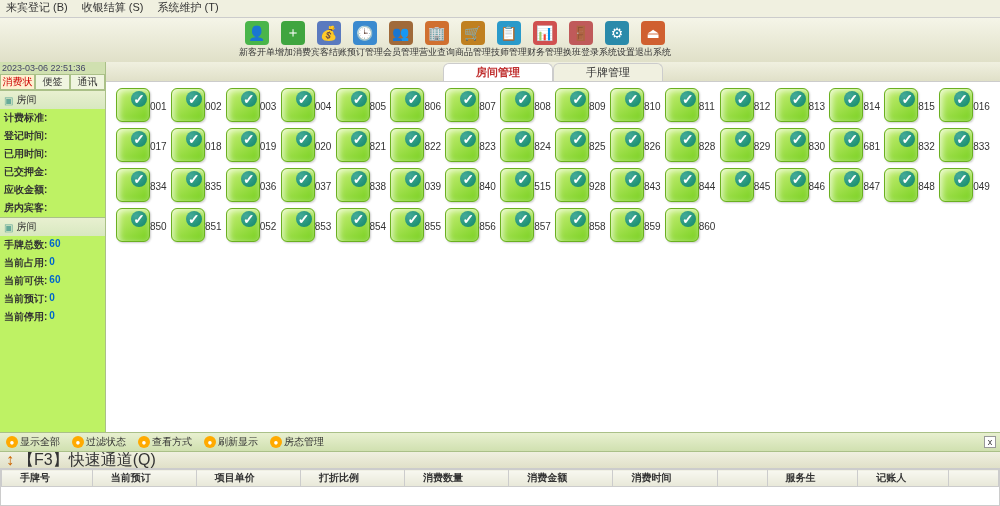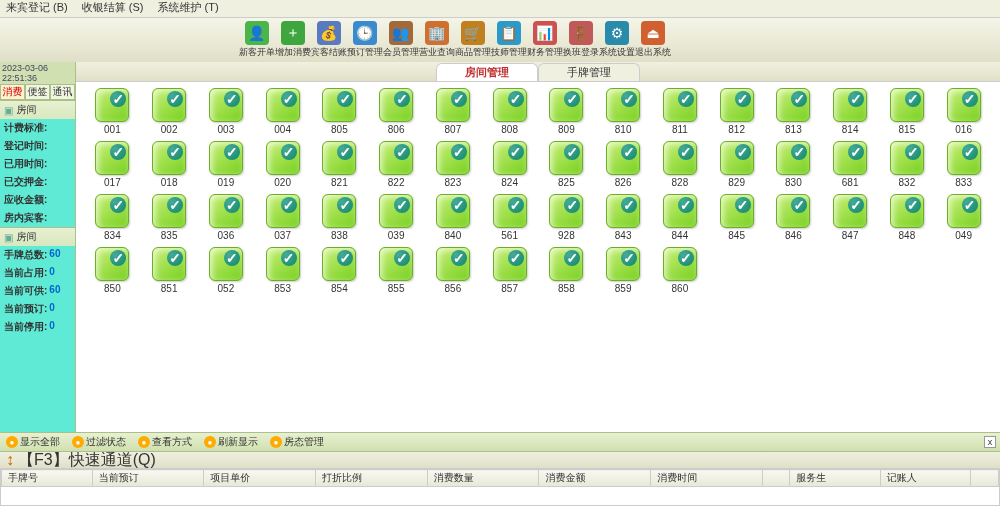--- a/index.html
+++ b/index.html
@@ -10,59 +10,59 @@
 .menubar span { color: #333; cursor: pointer; }
 
 
 .toolbar { height: 44px; background: linear-gradient(#f5f5e8,#e0e0c8); display: flex; align-items: center; padding-left: 240px; gap: 2px; }
 .tb-btn { display: flex; flex-direction: column; align-items: center; width: 34px; cursor: pointer; }
 .tb-icon { width: 24px; height: 24px; border-radius: 4px; display: flex; align-items: center; justify-content: center; font-size: 14px; color: #fff; }
 .tb-label { font-size: 9px; color: #333; margin-top: 1px; white-space: nowrap; }
 
 
 .content { display: flex; height: 370px; }
-.sidebar { width: 76px; background: #5eead4; border-right: 1px solid #aac088; display: flex; flex-direction: column; }
+.sidebar { width: 106px; background: #bef264; border-right: 1px solid #aac088; display: flex; flex-direction: column; }
 .timestamp { background: #d0e0b0; font-size: 9px; padding: 1px 2px; color: #446; }
 .side-tabs { display: flex; height: 16px; font-size: 10px; }
 .side-tab { flex: 1; text-align: center; border: 1px solid #aac088; background: #f0f5e0; cursor: pointer; line-height: 14px; }
 .side-tab.active { background: #fff0d0; color: #c00; }
 .side-section { border-top: 1px solid #aac088; }
 .side-section-hdr { background: linear-gradient(#e8f0d0,#d8e8c0); padding: 2px 4px; font-size: 10px; display: flex; align-items: center; gap: 3px; }
 .side-section-hdr::before { content: "▣"; color: #6a9; font-size: 10px; }
 .side-field { padding: 2px 4px; font-size: 10px; display: flex; font-weight: bold; }
 .side-field .lbl { color: #333; }
 .side-field .val { color: #06c; margin-left: 2px; }
 
 
 .main { flex: 1; background: #fff; display: flex; flex-direction: column; overflow: hidden; }
 .main-tabs { height: 20px; display: flex; justify-content: center; align-items: flex-end; background: linear-gradient(#f0f0e0,#e0e0c8); border-bottom: 1px solid #ccc; gap: 0; }
-.main-tab { width: 102px; height: 18px; border: 1px solid #ccc; border-bottom: none; border-radius: 6px 6px 0 0; text-align: center; line-height: 16px; font-size: 11px; background: #f0f0e0; cursor: pointer; }
+.main-tab { width: 110px; height: 18px; border: 1px solid #ccc; border-bottom: none; border-radius: 6px 6px 0 0; text-align: center; line-height: 16px; font-size: 11px; background: #f0f0e0; cursor: pointer; }
 .main-tab.active { background: #fff; color: #c03030; font-weight: bold; }
 
 .rooms { flex: 1; padding: 6px 10px; overflow: auto; }
 .room-grid { display: grid; grid-template-columns: repeat(16, 1fr); gap: 6px 4px; }
-.room { display: flex; flex-direction: column; align-items: center; cursor: pointer; }
+.room { display: flex; flex-direction: row; align-items: center; cursor: pointer; }
 .room-icon { width: 34px; height: 34px; border-radius: 6px; background: linear-gradient(145deg,#c8f078,#78d020); border: 1px solid #6ab020; box-shadow: inset 2px 2px 6px rgba(255,255,255,0.7), 1px 1px 2px rgba(0,0,0,0.2); display: flex; align-items: center; justify-content: center; }
 .room-icon::after { content: "✓"; color: #fff; font-weight: bold; font-size: 14px; background: radial-gradient(circle at 30% 30%, #4a9, #186); width: 16px; height: 16px; border-radius: 50%; display: flex; align-items: center; justify-content: center; margin-top: -12px; margin-right: -12px; }
 .room-label { font-size: 10px; margin-top: 2px; }
 
 
 .footer-bar { height: 20px; background: linear-gradient(#e8f0d0,#d0e0b0); display: flex; align-items: center; padding: 0 6px; gap: 12px; border-top: 1px solid #aac088; border-bottom: 1px solid #aac088; position: relative; }
 .fb-btn { display: flex; align-items: center; gap: 2px; cursor: pointer; font-size: 10px; }
 .fb-icon { width: 12px; height: 12px; background: #fa0; border-radius: 50%; display: inline-flex; align-items: center; justify-content: center; color: #fff; font-size: 8px; }
 .fb-close { position: absolute; right: 4px; width: 12px; height: 12px; border: 1px solid #999; text-align: center; line-height: 10px; font-size: 9px; cursor: pointer; background: #fff; }
 
 
 .quick-hdr { height: 16px; background: linear-gradient(#f0f0e0,#e0e0c8); padding: 0 6px; display: flex; align-items: center; font-size: 16px; gap: 4px; }
 .quick-hdr::before { content: "↕"; color: #c60; font-weight: bold; }
 
 
 .table-wrap { height: 38px; background: #fff; border: 1px solid #ccc; margin: 0; overflow: hidden; }
 table { border-collapse: collapse; width: 100%; font-size: 10px; }
-th { background: linear-gradient(#f8f8f0,#e8e8d8); border: 1px solid #ccc; padding: 1px 6px; font-weight: normal; text-align: left; height: 14px; }
+th { background: linear-gradient(#f8f8f0,#e8e8d8); border: 1px solid #ccc; padding: 1px 18px; font-weight: bold; text-align: left; height: 14px; }
 </style>
 </head>
 <body>
 
 <div class="menubar">
     <span>来宾登记 (B)</span>
     <span>收银结算 (S)</span>
     <span>系统维护 (T)</span>
   </div>
 
@@ -339,21 +339,21 @@
           <div class="room">
             <div class="room-icon"></div>
             <div class="room-label">039</div>
           </div>
           <div class="room">
             <div class="room-icon"></div>
             <div class="room-label">840</div>
           </div>
           <div class="room">
             <div class="room-icon"></div>
-            <div class="room-label">561</div>
+            <div class="room-label">515</div>
           </div>
           <div class="room">
             <div class="room-icon"></div>
             <div class="room-label">928</div>
           </div>
           <div class="room">
             <div class="room-icon"></div>
             <div class="room-label">843</div>
           </div>
           <div class="room">

